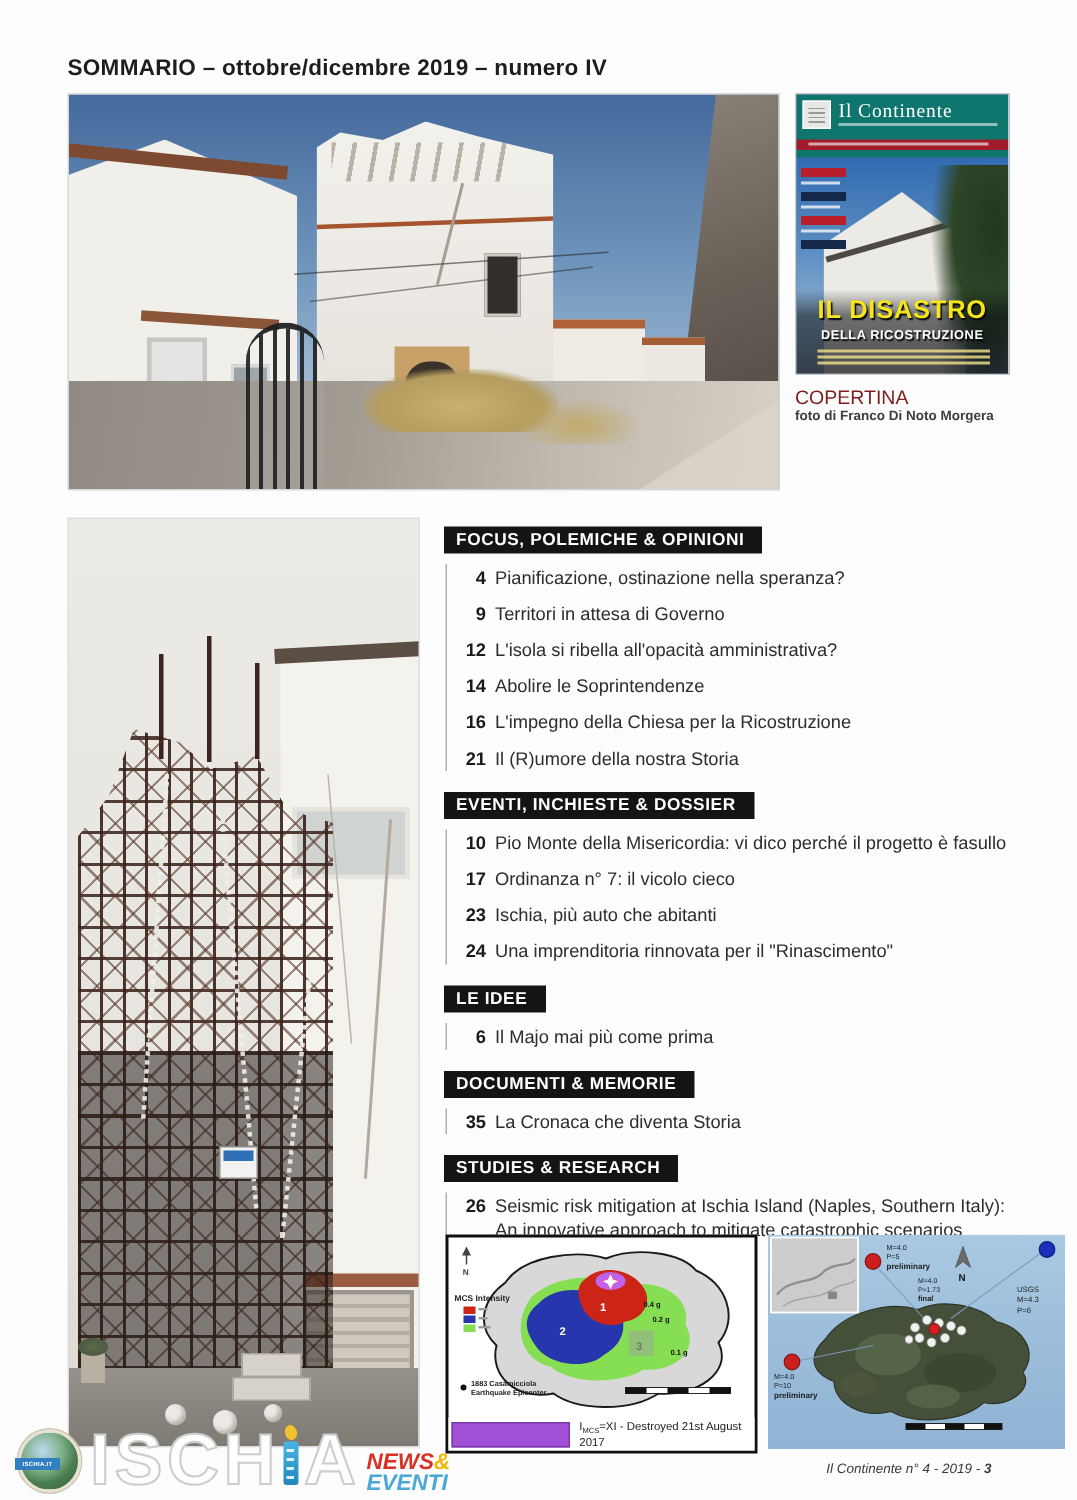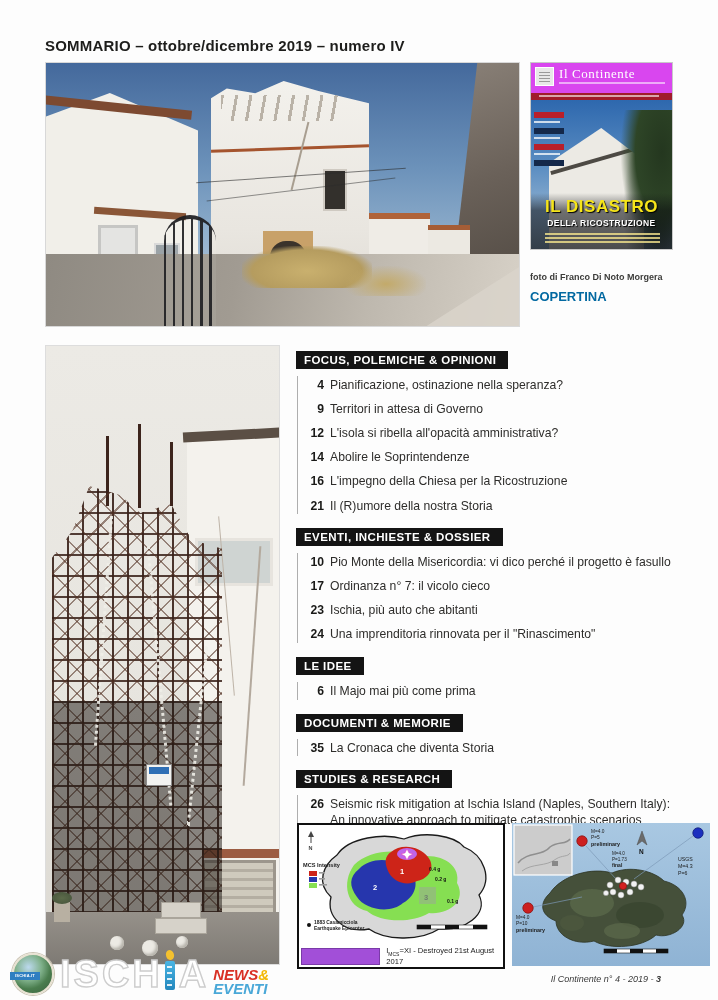--- a/index.html
+++ b/index.html
@@ -42,21 +42,21 @@
   .tp-cable2 { position:absolute; left:160px; top:126px; width:190px; height:1px; background:#2c2c2c; opacity:.5; transform:rotate(-7deg); }
   .tp-ground { position:absolute; left:0; bottom:0; width:100%; height:72px;
     background:linear-gradient(100deg,#8f8a82 0%,#a19b92 40%,#beb8ae 68%,#d7d1c7 100%); }
   .tp-path { position:absolute; right:0; bottom:0; width:220px; height:72px; background:#d9d4ca;
     clip-path:polygon(58% 100%,100% 18%,100% 100%); opacity:.85; }
   .tp-grass { position:absolute; left:196px; bottom:38px; width:130px; height:42px; background:radial-gradient(ellipse at 50% 60%,#c9b06e 0%,#b59c5f 60%,transparent 75%); }
   .tp-grass2 { position:absolute; left:300px; bottom:30px; width:80px; height:30px; background:radial-gradient(ellipse at 50% 60%,#c3aa6a 0%,transparent 75%); }
 
   
   .cover { position:absolute; left:530px; top:62px; width:143px; height:188px; border:1px solid #c9c9c9; overflow:hidden; background:#2d62a4; }
-  .cv-mast { position:absolute; left:0; top:0; width:100%; height:30px; background:#d946ef;padding-left:45px; }
+  .cv-mast { position:absolute; left:0; top:0; width:100%; height:42px; background:#0f766e;padding-left:45px; }
   .cv-logo { position:absolute; left:4px; top:4px; width:19px; height:19px; background:#e8e8e8; border:1px solid #fff; }
   .cv-logo::after { content:""; position:absolute; inset:3px; background:repeating-linear-gradient(0deg,#9a9a9a 0 1px,transparent 1px 3px); }
   .cv-title { position:absolute; left:28px; top:3px; font-family:"Liberation Serif",serif; font-size:13px; color:#fff; letter-spacing:.6px; }
   .cv-sub { position:absolute; left:28px; top:19px; width:106px; height:2px; background:rgba(255,255,255,.55); }
   .cv-red { position:absolute; left:0; top:30px; width:100%; height:7px; background:#a01c2b; }
   .cv-red::after { content:""; position:absolute; left:8px; top:2px; width:120px; height:2px; background:rgba(255,255,255,.6); }
   .cv-photo { position:absolute; left:0; top:37px; width:100%; height:151px;
     background:linear-gradient(180deg,#2e68ae 0%,#5c8ec2 45%,#87abce 70%,#9db9d4 100%); }
   .cv-bldg { position:absolute; left:18px; top:28px; width:95px; height:125px; background:#eceae4;
     clip-path:polygon(0 28%,55% 0,100% 26%,100% 100%,0 100%); }
@@ -66,21 +66,21 @@
                radial-gradient(ellipse at 55% 70%,#203020 0%,transparent 65%); }
   .cv-blocks { position:absolute; left:3px; top:12px; }
   .cv-blocks .b { width:30px; height:6px; margin-bottom:3px; background:#b91f2a; }
   .cv-blocks .b.alt { background:#14284a; }
   .cv-blocks .t { width:26px; height:2px; margin:0 0 5px; background:rgba(255,255,255,.75); }
   .cv-shade { position:absolute; left:0; bottom:0; width:100%; height:58px; background:linear-gradient(180deg,transparent,rgba(10,12,16,.55) 30%,rgba(10,12,16,.72)); }
   .cv-head1 { position:absolute; left:0; bottom:34px; width:100%; text-align:center; font-size:17px; font-weight:900; color:#f6e51a; letter-spacing:.5px; text-shadow:1px 1px 1px #000; }
   .cv-head2 { position:absolute; left:0; bottom:23px; width:100%; text-align:center; font-size:8.5px; font-weight:900; color:#fff; letter-spacing:.4px; text-shadow:1px 1px 1px #000; }
   .cv-lines { position:absolute; left:14px; bottom:6px; width:115px; }
   .cv-lines div { height:2px; margin:2px 0; background:rgba(244,228,140,.8); }
-  .cv-cap-t { position:absolute; left:530px; top:257px; font-size:13px; font-weight:700; color:#0369a1;margin-top:32px; }
+  .cv-cap-t { position:absolute; left:530px; top:257px; font-size:13px; font-weight:400; color:#7f1d1d; }
   .cv-cap-c { position:absolute; left:530px; top:272px; font-size:9px; font-weight:700; color:#3c3c3a;text-align:right; }
 
   
   .lphoto { position:absolute; left:45px; top:345px; width:235px; height:620px; overflow:hidden;
     background:linear-gradient(180deg,#eceae5 0%,#e7e5df 55%,#dcd9d2 100%); border:1px solid #ddd; }
   .lp-bldg { position:absolute; right:0; top:92px; width:92px; height:528px; background:#f4f2ed; }
   .lp-roof { position:absolute; right:-4px; top:84px; width:100px; height:10px; background:#5b4f45; transform:rotate(-3deg); }
   .lp-winband { position:absolute; right:6px; top:100px; width:78px; height:48px; background:#cfd4d2; border:3px solid #e7e4de; }
   .lp-crack1 { position:absolute; right:26px; top:200px; width:2px; height:240px; background:#b3a99d; transform:rotate(4deg); }
   .lp-crack2 { position:absolute; right:52px; top:170px; width:1px; height:180px; background:#beb4a8; transform:rotate(-5deg); }
@@ -122,21 +122,21 @@
   .mapL-capt sub { font-size:5px; }
   .mapR { position:absolute; left:512px; top:823px; width:198px; height:143px; overflow:hidden; }
 
   
   .logo { position:absolute; left:12px; top:948px; height:52px; display:flex; align-items:center; }
   .badge { position:relative; width:42px; height:42px; border-radius:50%;
     background:radial-gradient(circle at 38% 32%,#bcd9ee 0%,#7fb08a 38%,#4a7d4e 62%,#395f3e 100%);
     border:2px solid #e8e2d2; box-shadow:0 0 0 1px #c9c2b2; }
   .badge .rib { position:absolute; left:-4px; top:17px; width:30px; height:8px; background:#2f7fc1; color:#fff; font-size:4px; font-weight:700; text-align:center; line-height:8px; letter-spacing:.2px; }
   .word { display:flex; align-items:flex-end; margin-left:6px; }
-  .word .ltr { font-size:38px; line-height:40px; font-weight:700; color:#fff; -webkit-text-stroke:1.4px #cdcdcd; letter-spacing:3px; }
+  .word .ltr { font-size:48px; line-height:40px; font-weight:700; color:#fff; -webkit-text-stroke:1.4px #cdcdcd; letter-spacing:3px; }
   .candle { position:relative; width:10px; height:29px; margin:0 4px 4px 2px; border-radius:2px;
     background:linear-gradient(180deg,#49b5e4,#2387bd); }
   .candle::before { content:""; position:absolute; left:1px; top:-11px; width:8px; height:10px; background:#f4c12e; border-radius:50% 50% 50% 4px; transform:rotate(-18deg); }
   .candle::after { content:""; position:absolute; left:2px; top:5px; width:5px; height:20px;
     background:repeating-linear-gradient(180deg,rgba(255,255,255,.85) 0 2px,transparent 2px 6px); }
   .newsev { display:flex; flex-direction:column; margin:0 0 5px 4px; }
   .news { font-size:15px; font-weight:800; font-style:italic; color:#d93025; line-height:14px;margin-top:20px; }
   .news .amp { color:#f2b705; }
   .eventi { font-size:15px; font-weight:800; font-style:italic; color:#4aa8d8; line-height:14px; }
 

